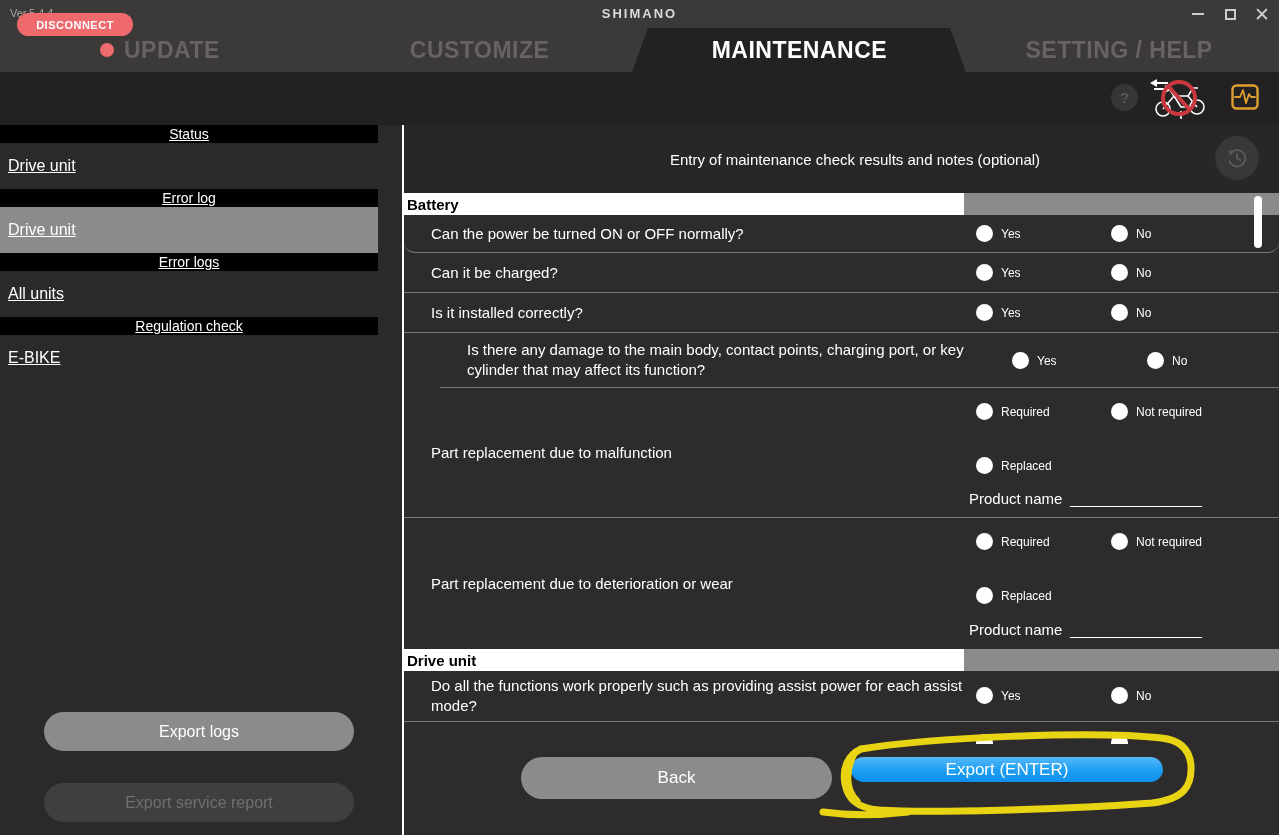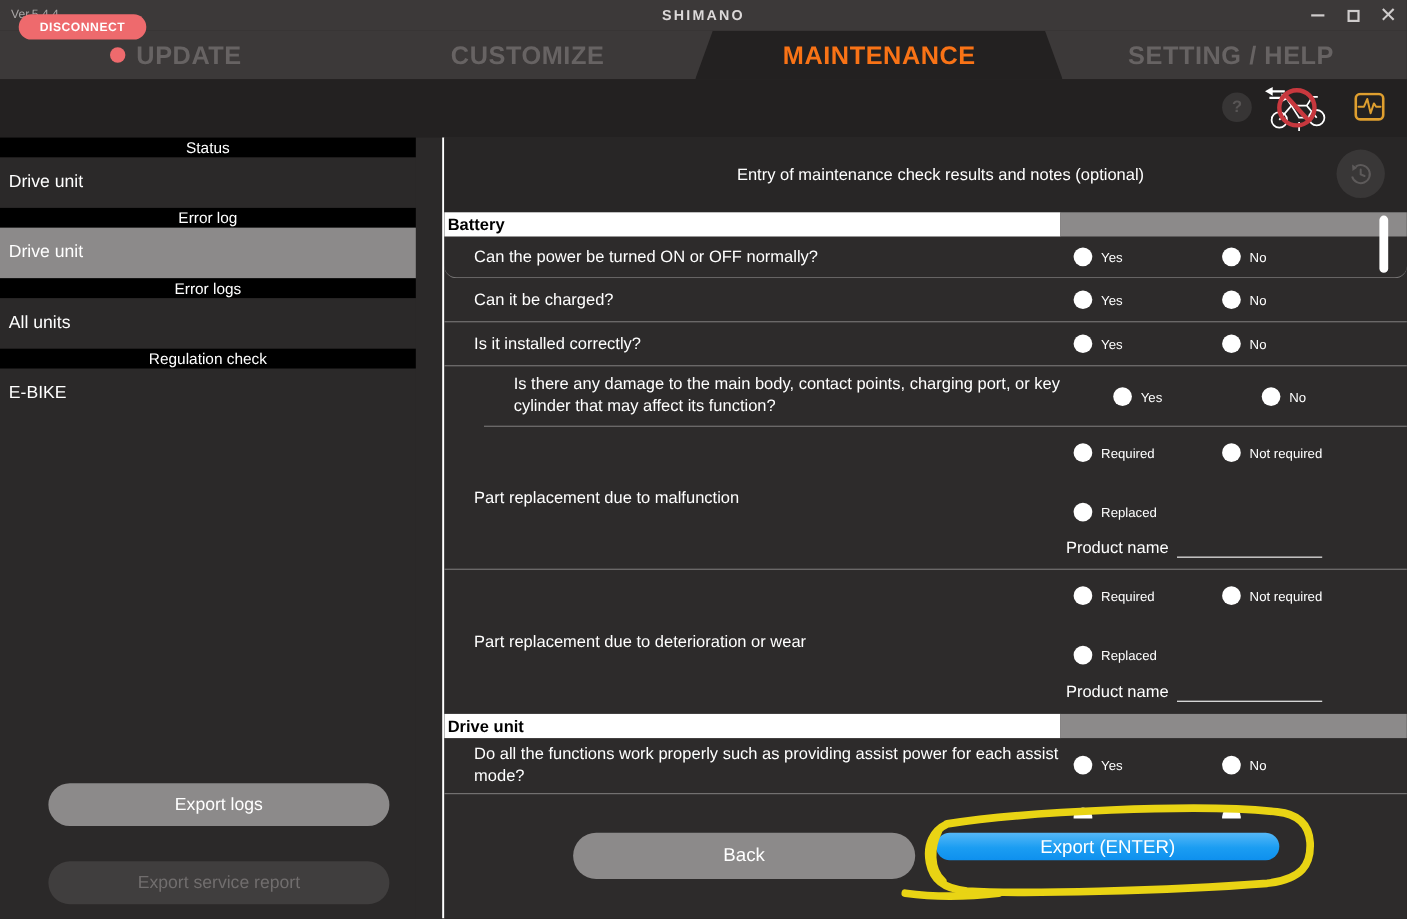--- a/index.html
+++ b/index.html
@@ -16,36 +16,36 @@
   .glyph-max { width:11px; height:11px; border:2px solid #cfcccc; display:inline-block; }
   .glyph-close { font-size:19px; line-height:1; color:#cfcccc; }
 
   
   .tabbar { position:absolute; left:0; top:28px; width:1279px; height:44px; background:#3c3939; }
   .tab-active-shape { position:absolute; left:632px; top:0; width:334px; height:44px; background:#232121;
       clip-path:polygon(16px 0, calc(100% - 16px) 0, 100% 100%, 0 100%); }
   .tabs { position:absolute; inset:0; display:flex; }
   .tab { width:320px; height:44px; display:flex; align-items:center; justify-content:center; gap:10px;
       font-size:23px; font-weight:bold; color:#676363; letter-spacing:.5px; cursor:pointer; position:relative; }
-  .tab.active { color:#f97316; }
+  .tab.active { color:#ffffff; }
   .upd-dot { width:14px; height:14px; border-radius:50%; background:#ee6a6d; display:inline-block; }
 
   
   .toolbar { position:absolute; left:0; top:72px; width:1279px; height:53px; background:#232121; }
   .disconnect { position:absolute; left:17px; top:13px; width:116px; height:23px; border-radius:12px;
       background:#ee6a6d; color:#fff; font-size:11px; font-weight:bold; letter-spacing:.5px;
       display:flex; align-items:center; justify-content:center; cursor:pointer; }
   .help-circle { position:absolute; left:1111px; top:84px; width:27px; height:27px; border-radius:50%;
       background:#373535; color:#585555; font-weight:bold; font-size:15px;
       display:flex; align-items:center; justify-content:center; }
   .bike-icon { position:absolute; left:1148px; top:75px; width:64px; height:46px; }
   .pulse-icon { position:absolute; left:1231px; top:84px; width:28px; height:26px; }
 
   
-  .sidebar { position:absolute; left:0; top:125px; width:378px; bottom:0; background:#2b2929; }
+  .sidebar { position:absolute; left:0; top:125px; width:378px; bottom:0; background:#2b2929;text-decoration:underline; }
   .side-divider { position:absolute; left:402px; top:125px; width:2px; bottom:0; background:#fff; }
   .side-header { height:18px; background:#000; color:#fff; font-size:14px; display:flex; align-items:center; justify-content:center; }
   .side-item { height:46px; display:flex; align-items:center; padding-left:8px; font-size:16px; color:#fff; cursor:pointer; }
   .side-item.selected { background:#8c8a8a; }
   .export-logs { position:absolute; left:44px; top:587px; width:310px; height:39px; border-radius:20px; background:#8c8a8a;
       color:#fff; font-size:16px; display:flex; align-items:center; justify-content:center; cursor:pointer; }
   .export-report { position:absolute; left:44px; top:658px; width:310px; height:39px; border-radius:20px; background:#403e3e;
       color:#716e6e; font-size:16px; display:flex; align-items:center; justify-content:center; cursor:default; }
 
   

